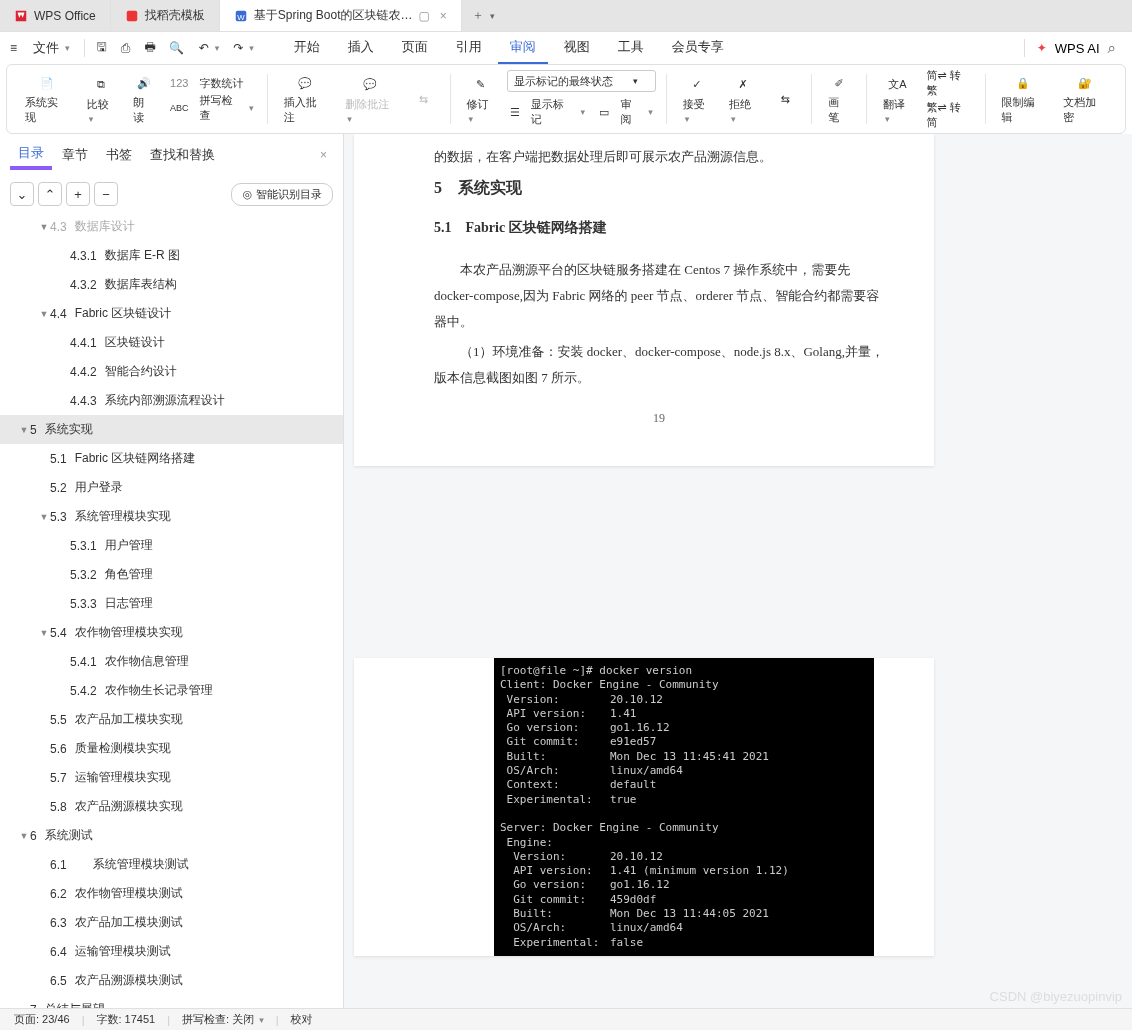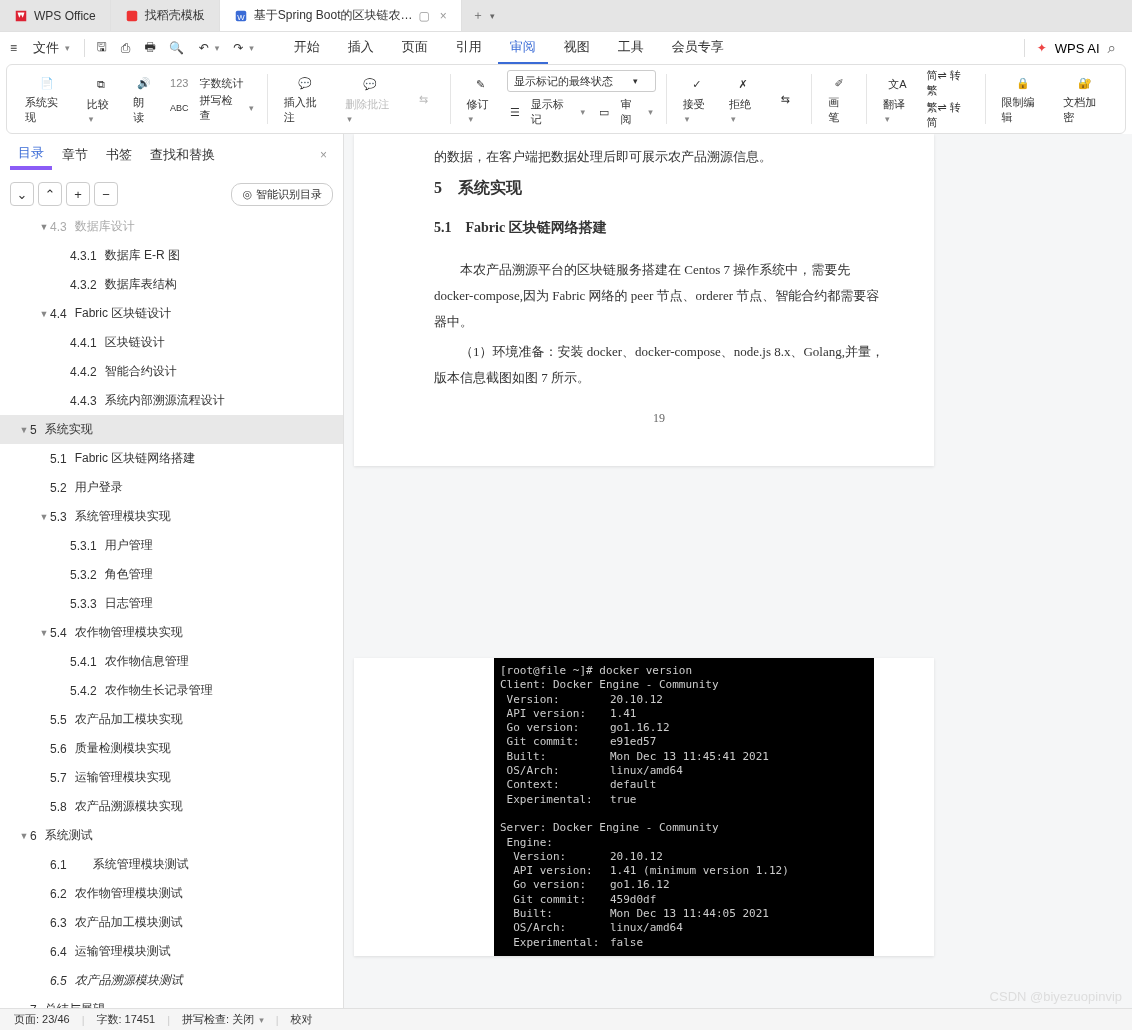--- a/index.html
+++ b/index.html
@@ -391,21 +391,21 @@
           <span>农作物管理模块测试</span>
         </div>
         <div class="toc-item" style="padding-left: 50px;">
           <span class="num">6.3</span>
           <span>农产品加工模块测试</span>
         </div>
         <div class="toc-item" style="padding-left: 50px;">
           <span class="num">6.4</span>
           <span>运输管理模块测试</span>
         </div>
-        <div class="toc-item" style="padding-left: 50px; font-style: italic;">
+        <div class="toc-item" style="padding-left: 50px;">
           <span class="num">6.5</span>
           <span>农产品溯源模块测试</span>
         </div>
         <div class="toc-item" style="padding-left: 30px;">
           <span class="num">7</span>
           <span>总结与展望</span>
         </div>
       </div>
   </div>
 

